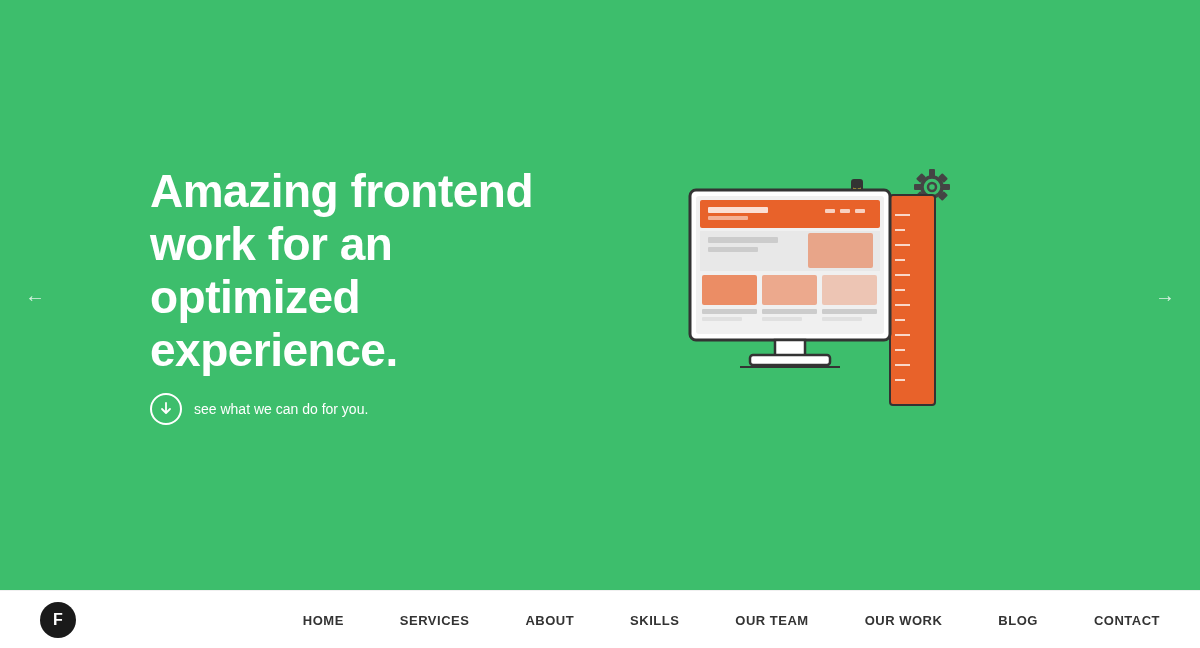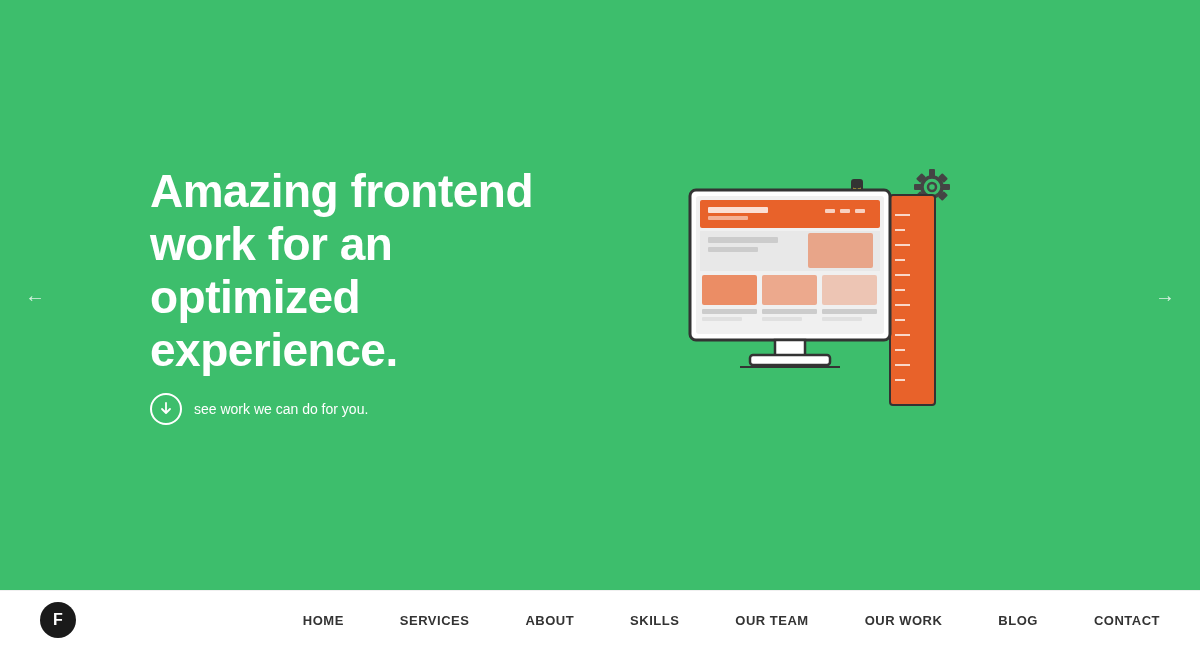--- a/index.html
+++ b/index.html
@@ -147,21 +147,21 @@
 
     <div class="hero-text">
       <h1 class="hero-title">Amazing frontend work for an optimized experience.</h1>
       <div class="hero-cta">
         <div class="cta-circle">
           <svg viewBox="0 0 14 14" fill="none" xmlns="http://www.w3.org/2000/svg">
             <line x1="7" y1="1" x2="7" y2="10" stroke="white" stroke-width="1.8" stroke-linecap="round"></line>
             <polyline points="3,7 7,11 11,7" fill="none" stroke="white" stroke-width="1.8" stroke-linecap="round" stroke-linejoin="round"></polyline>
           </svg>
         </div>
-        <span>see work we can do for you.</span>
+        <span>see what we can do for you.</span>
       </div>
     </div>
 
     <div class="hero-illustration">
       <svg width="340" height="320" viewBox="0 0 340 320" xmlns="http://www.w3.org/2000/svg">
 
         <g transform="translate(270, 30)">
           <circle cx="22" cy="22" r="10" fill="none" stroke="#444" stroke-width="3.5"></circle>
           <circle cx="22" cy="22" r="4" fill="none" stroke="#444" stroke-width="2.5"></circle>
 

